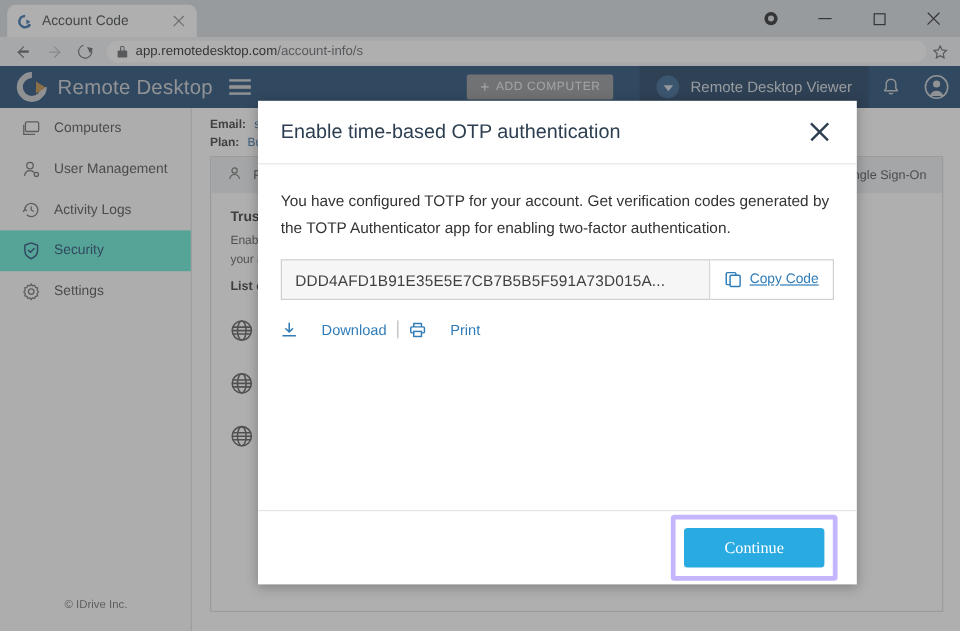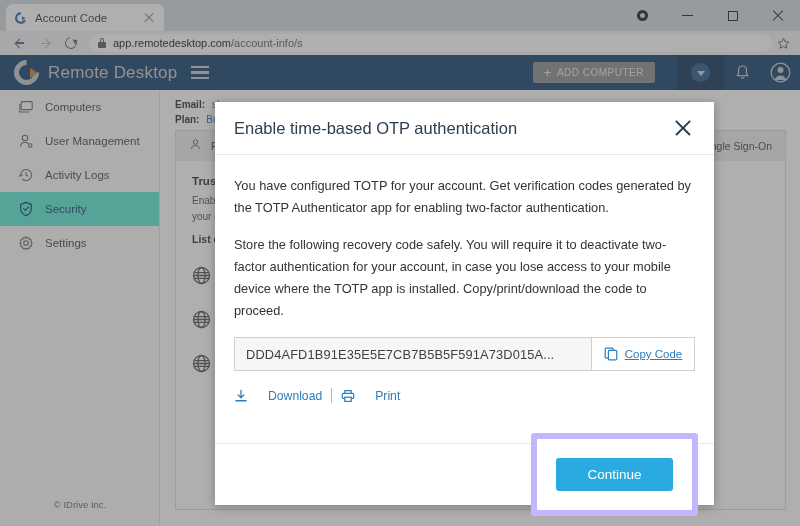--- a/index.html
+++ b/index.html
@@ -157,21 +157,21 @@
   .globe { width:19px; height:19px; flex:0 0 19px; }
   .right-col {
     position:absolute; right:16px; top:46px; width:150px; font-size:10px; color:#555; line-height:1.75;
   }
 
   
   .overlay { position:absolute; inset:0; background:rgba(77,77,77,.45); }
 
   
   .modal {
-    position:absolute; left:215px; top:102px; width:499px; height:403px;
+    position:absolute; left:215px; top:84px; width:499px; height:403px;
     background:#ffffff; box-shadow:0 2px 10px rgba(0,0,0,.28);
     display:flex; flex-direction:column;
   }
   .modal-head {
     height:53px; border-bottom:1px solid #e6e6e6; display:flex; align-items:center;
     padding:0 20px 0 19px; flex:0 0 53px;
   }
   .modal-title { font-size:16.5px; color:#2c3e50; flex:1; white-space:nowrap; }
   .modal-x { width:22px;height:22px; position:relative; }
   .modal-x::before,.modal-x::after{
@@ -204,22 +204,22 @@
   .modal-foot {
     height:62px; flex:0 0 62px; border-top:1px solid #e6e6e6;
     display:flex; align-items:center; justify-content:flex-end; padding-right:16px; gap:0;
   }
   .btn-back {
     height:32px; min-width:64px; padding:0 16px; background:#ffffff; border:1px solid #cfcfcf;
     font-size:12.5px; color:#333; border-radius:3px; font-family:inherit;
     display:flex; align-items:center; justify-content:center;
   }
   .focus-wrap {
-    margin-left:13px; padding:19px; background:#ffffff;
-    border:6px solid #c4b5fd; border-radius:3px;
+    margin-left:13px; padding:7px; background:#ffffff;
+    border:4px solid #c4b5fd; border-radius:3px;font-family:Liberation Serif, serif;
   }
   .btn-continue {
     height:33px; min-width:117px; padding:0 18px; background:#29abe2; border:none;
     color:#ffffff; font-size:13.5px; border-radius:3px; font-family:inherit;
     display:flex; align-items:center; justify-content:center;
   }
 </style>
 </head>
 <body>
 
@@ -287,20 +287,21 @@
         <i></i>
         <i></i>
       </span>
     <span class="hspacer"></span>
     <span class="addcomp">
       <span class="plus">+</span>
       <span>ADD COMPUTER</span>
     </span>
     <span class="rdv">
       <span class="rdv-ic"></span>
+      <span class="rdv-txt">Remote Desktop Viewer</span>
     </span>
     <span class="bell">
       <svg width="17" height="18" viewBox="0 0 17 18">
         <path d="M8.5 2c-2.3 0-4 1.8-4 4.1v3.3L3.2 11.6h10.6L12.5 9.4V6.1C12.5 3.8 10.8 2 8.5 2z" fill="none" stroke="#c8cbd0" stroke-width="1.2" stroke-linejoin="round"></path>
         <path d="M7 13.2a1.6 1.6 0 0 0 3 0" fill="none" stroke="#c8cbd0" stroke-width="1.2"></path>
       </svg>
     </span>
     <span class="avatar-btn">
       <svg width="21" height="21" viewBox="0 0 21 21">
         <circle cx="10.5" cy="10.5" r="9.3" fill="none" stroke="#c8cbd0" stroke-width="1.3"></circle>
@@ -435,21 +436,20 @@
   <div class="overlay"></div>
 
   <div class="modal">
     <div class="modal-head">
       <span class="modal-title">Enable time-based OTP authentication</span>
       <span class="modal-x"></span>
     </div>
 
     <div class="modal-body">
       <div class="m-p">You have configured TOTP for your account. Get verification codes generated by the TOTP Authenticator app for enabling two-factor authentication.</div>
-      <div class="m-p">Store the following recovery code safely. You will require it to deactivate two-factor authentication for your account, in case you lose access to your mobile device where the TOTP app is installed. Copy/print/download the code to proceed.</div>
 
       <div class="code-row">
         <div class="code-box">DDD4AFD1B91E35E5E7CB7B5B5F591A73D015A...</div>
         <div class="copy-btn">
           <span class="copy-ic">
             <svg width="14" height="14" viewBox="0 0 14 14">
               <rect x="1.2" y="1.2" width="8" height="10" rx="1" fill="none" stroke="#2f7cb8" stroke-width="1.2"></rect>
               <rect x="4.4" y="3.4" width="8.4" height="9.4" rx="1" fill="#ffffff" stroke="#2f7cb8" stroke-width="1.2"></rect>
             </svg>
           </span>

